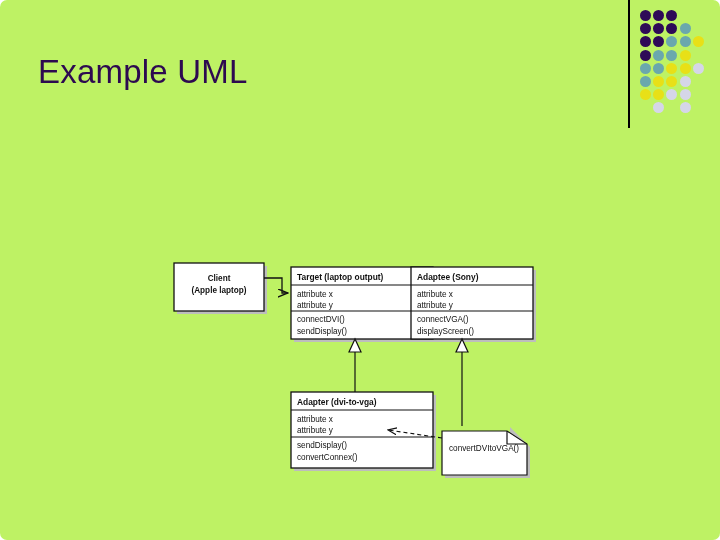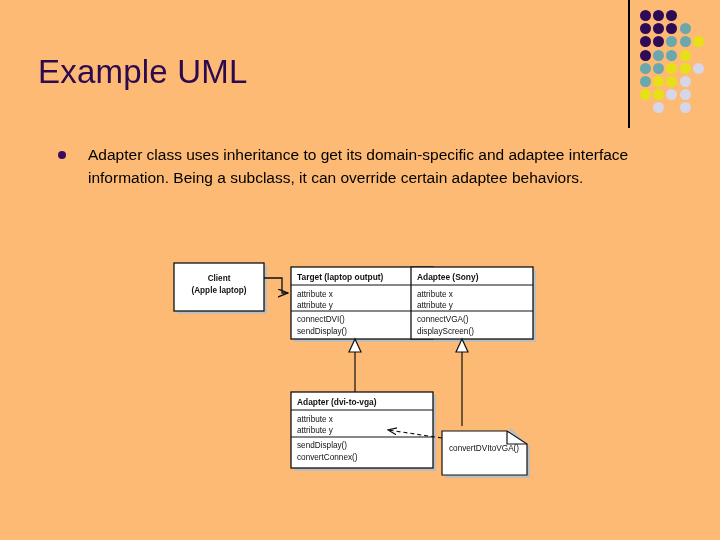--- a/index.html
+++ b/index.html
@@ -3,21 +3,21 @@
 <meta charset="utf-8">
 <style>
   html,body{margin:0;padding:0;}
   body{
     width:720px;height:540px;
     background:#ffffff;
     font-family:"Liberation Sans", sans-serif;
     overflow:hidden;
     position:relative;
   }
-  .slide{position:absolute;inset:0;background:#fdba74;}
+  .slide{position:absolute;inset:0;background:#bef264;border-radius:7px;}
 
   
   .deco{position:absolute;left:620px;top:0;width:100px;height:132px;}
   .deco-rule{position:absolute;left:8px;top:0;width:1.6px;height:128px;background:#000;}
   .dot{position:absolute;width:11px;height:11px;border-radius:50%;}
 
   
   .title{
     position:absolute;left:38px;top:52px;
     font-size:33px;line-height:40px;
@@ -79,24 +79,20 @@
         <div class="dot" style="left: 33.2px; top: 89.2px; background: rgb(232, 224, 23);"></div>
         <div class="dot" style="left: 46.4px; top: 89.2px; background: rgb(213, 214, 232);"></div>
         <div class="dot" style="left: 59.6px; top: 89.2px; background: rgb(213, 214, 232);"></div>
         <div class="dot" style="left: 33.2px; top: 102.4px; background: rgb(213, 214, 232);"></div>
         <div class="dot" style="left: 59.6px; top: 102.4px; background: rgb(213, 214, 232);"></div>
       </div>
   </div>
 
   <div class="title" style="color: rgb(45, 10, 80);">Example UML</div>
 
-  <div class="bullet-row">
-    <div class="bullet-mark" style="background: rgb(59, 10, 96);"></div>
-    <div class="bullet-text">Adapter class uses inheritance to get its domain-specific and adaptee interface information. Being a subclass, it can override certain adaptee behaviors.</div>
-  </div>
 
   <div class="uml">
     <svg width="400" height="240" viewBox="0 0 400 240" xmlns="http://www.w3.org/2000/svg">
       <defs>
         <marker id="openArrow" markerWidth="9" markerHeight="9" refX="8" refY="3.2" orient="auto" markerUnits="strokeWidth">
           <path d="M0,0 L8,3.2 L0,6.4" fill="none" stroke="#111" stroke-width="1.1"></path>
         </marker>
       </defs>
 
       <g fill="#bdbdbd">

